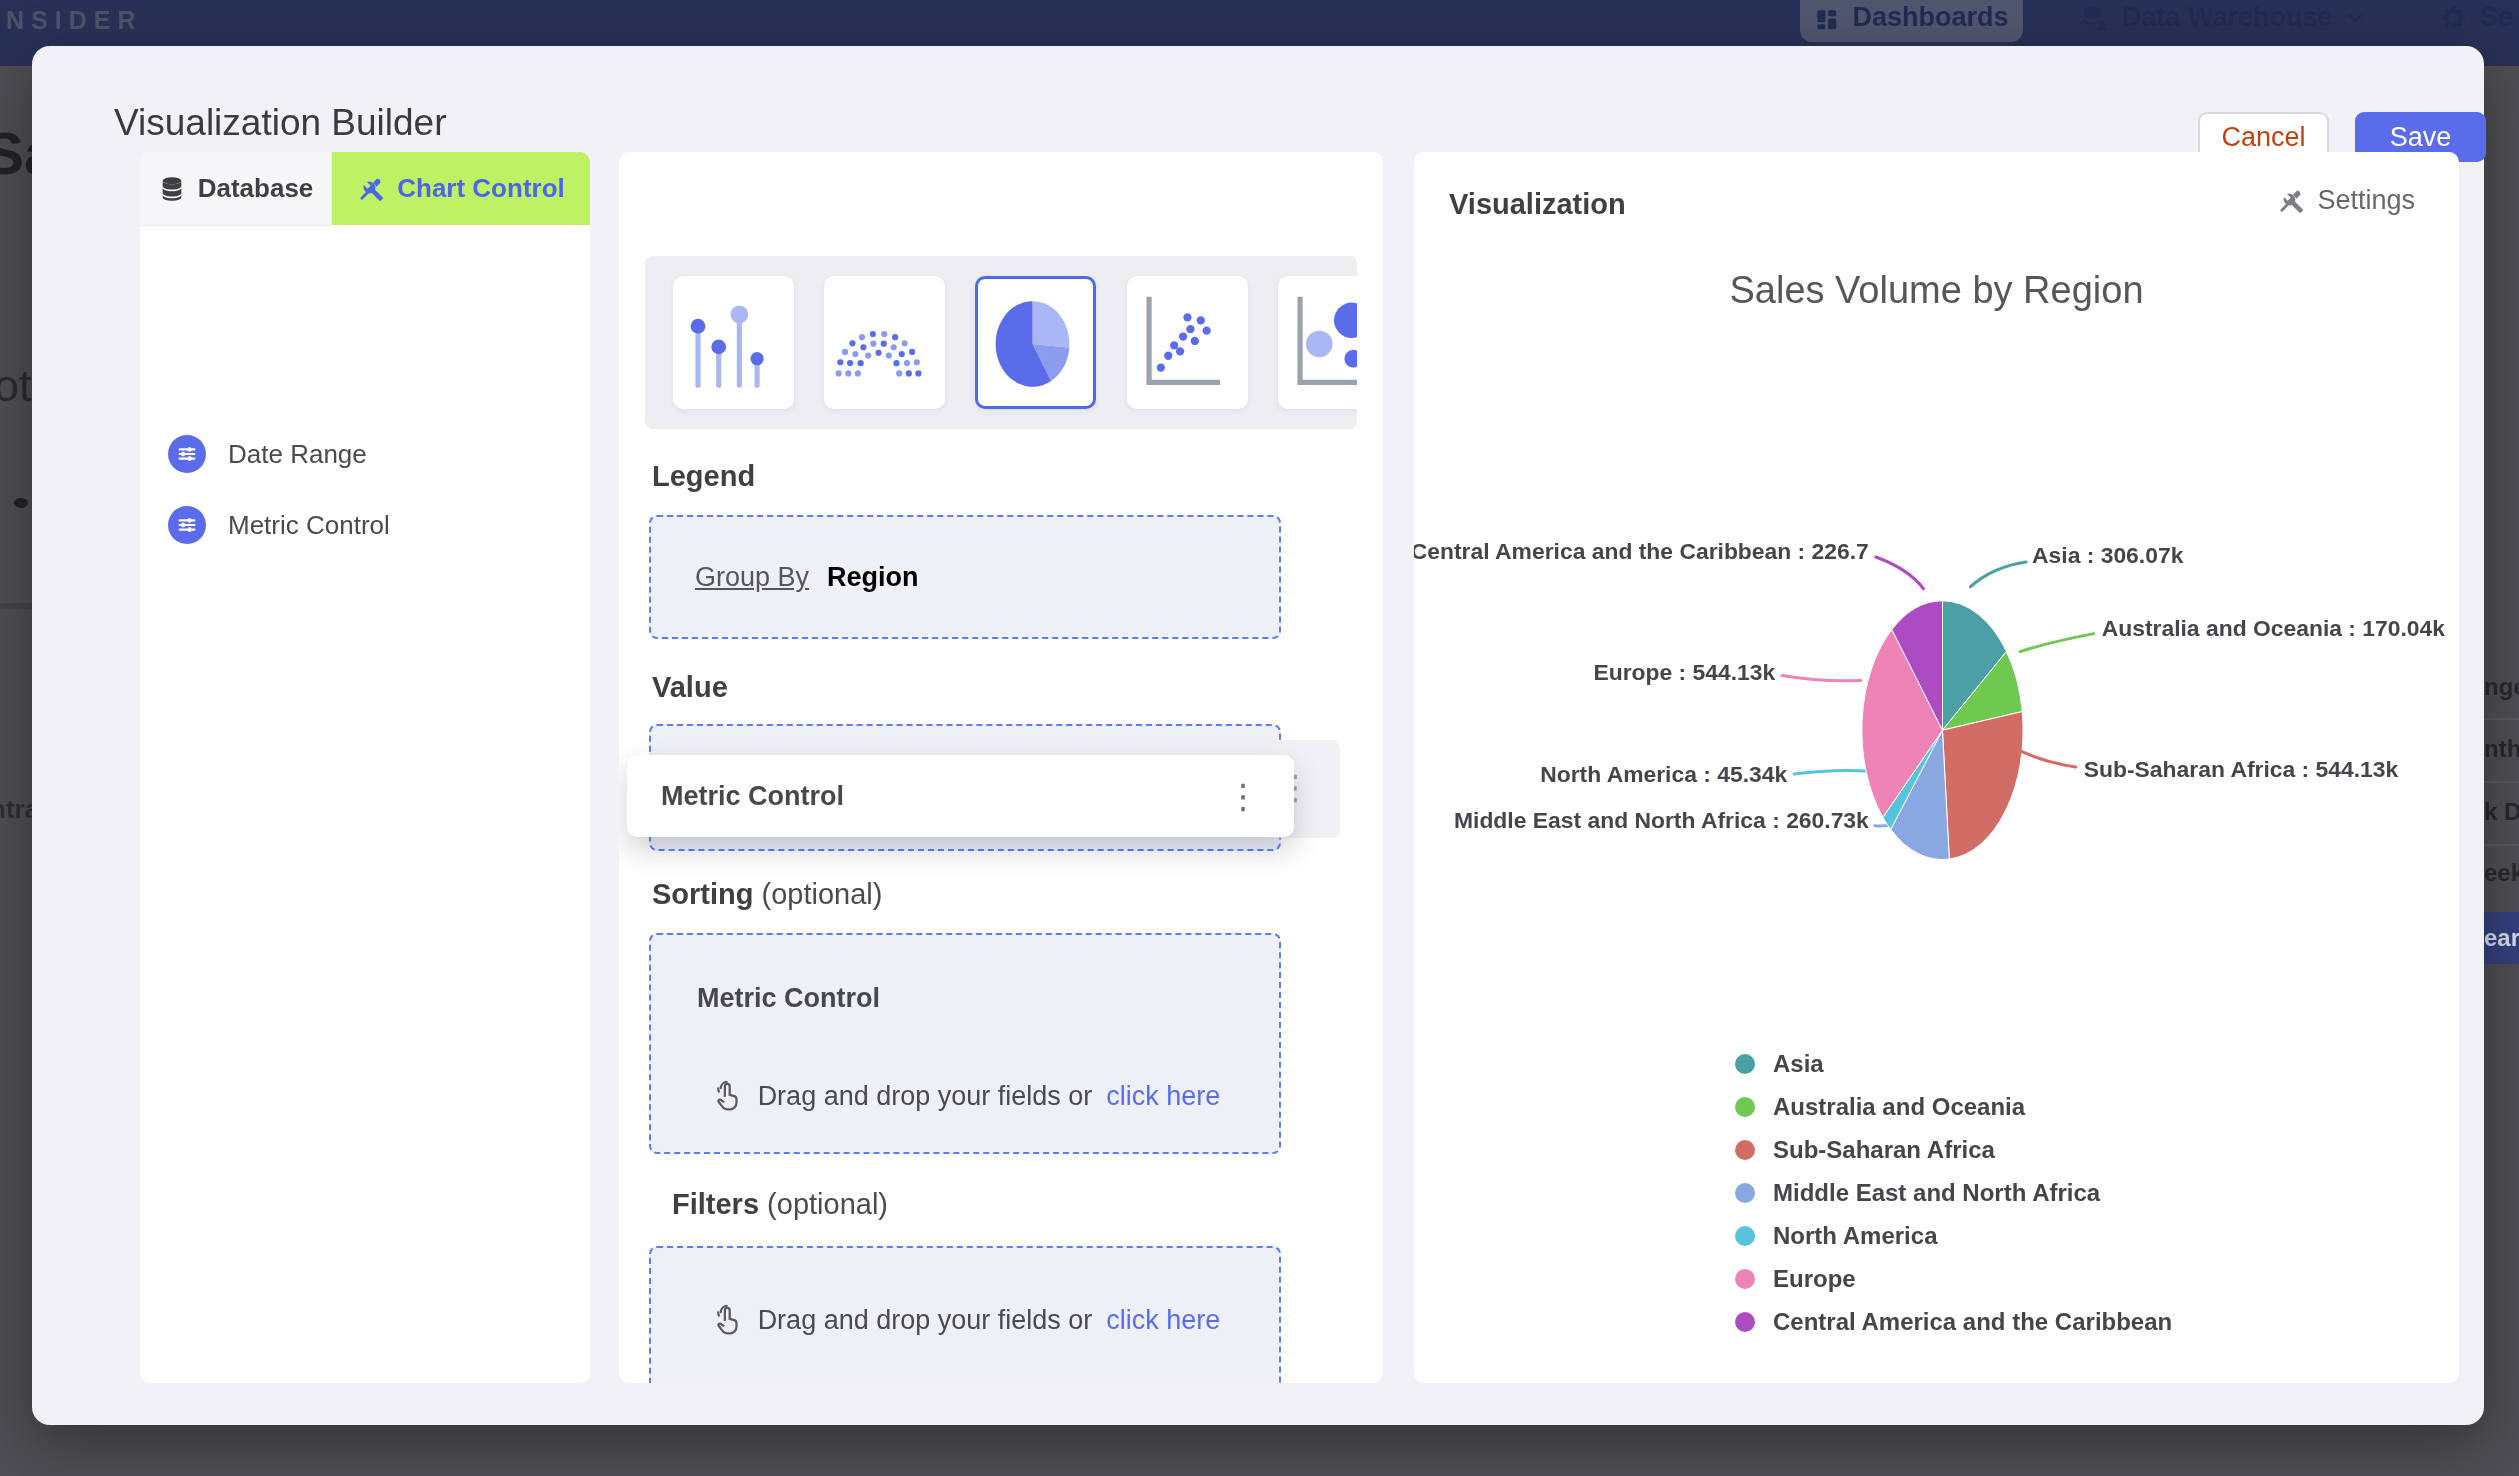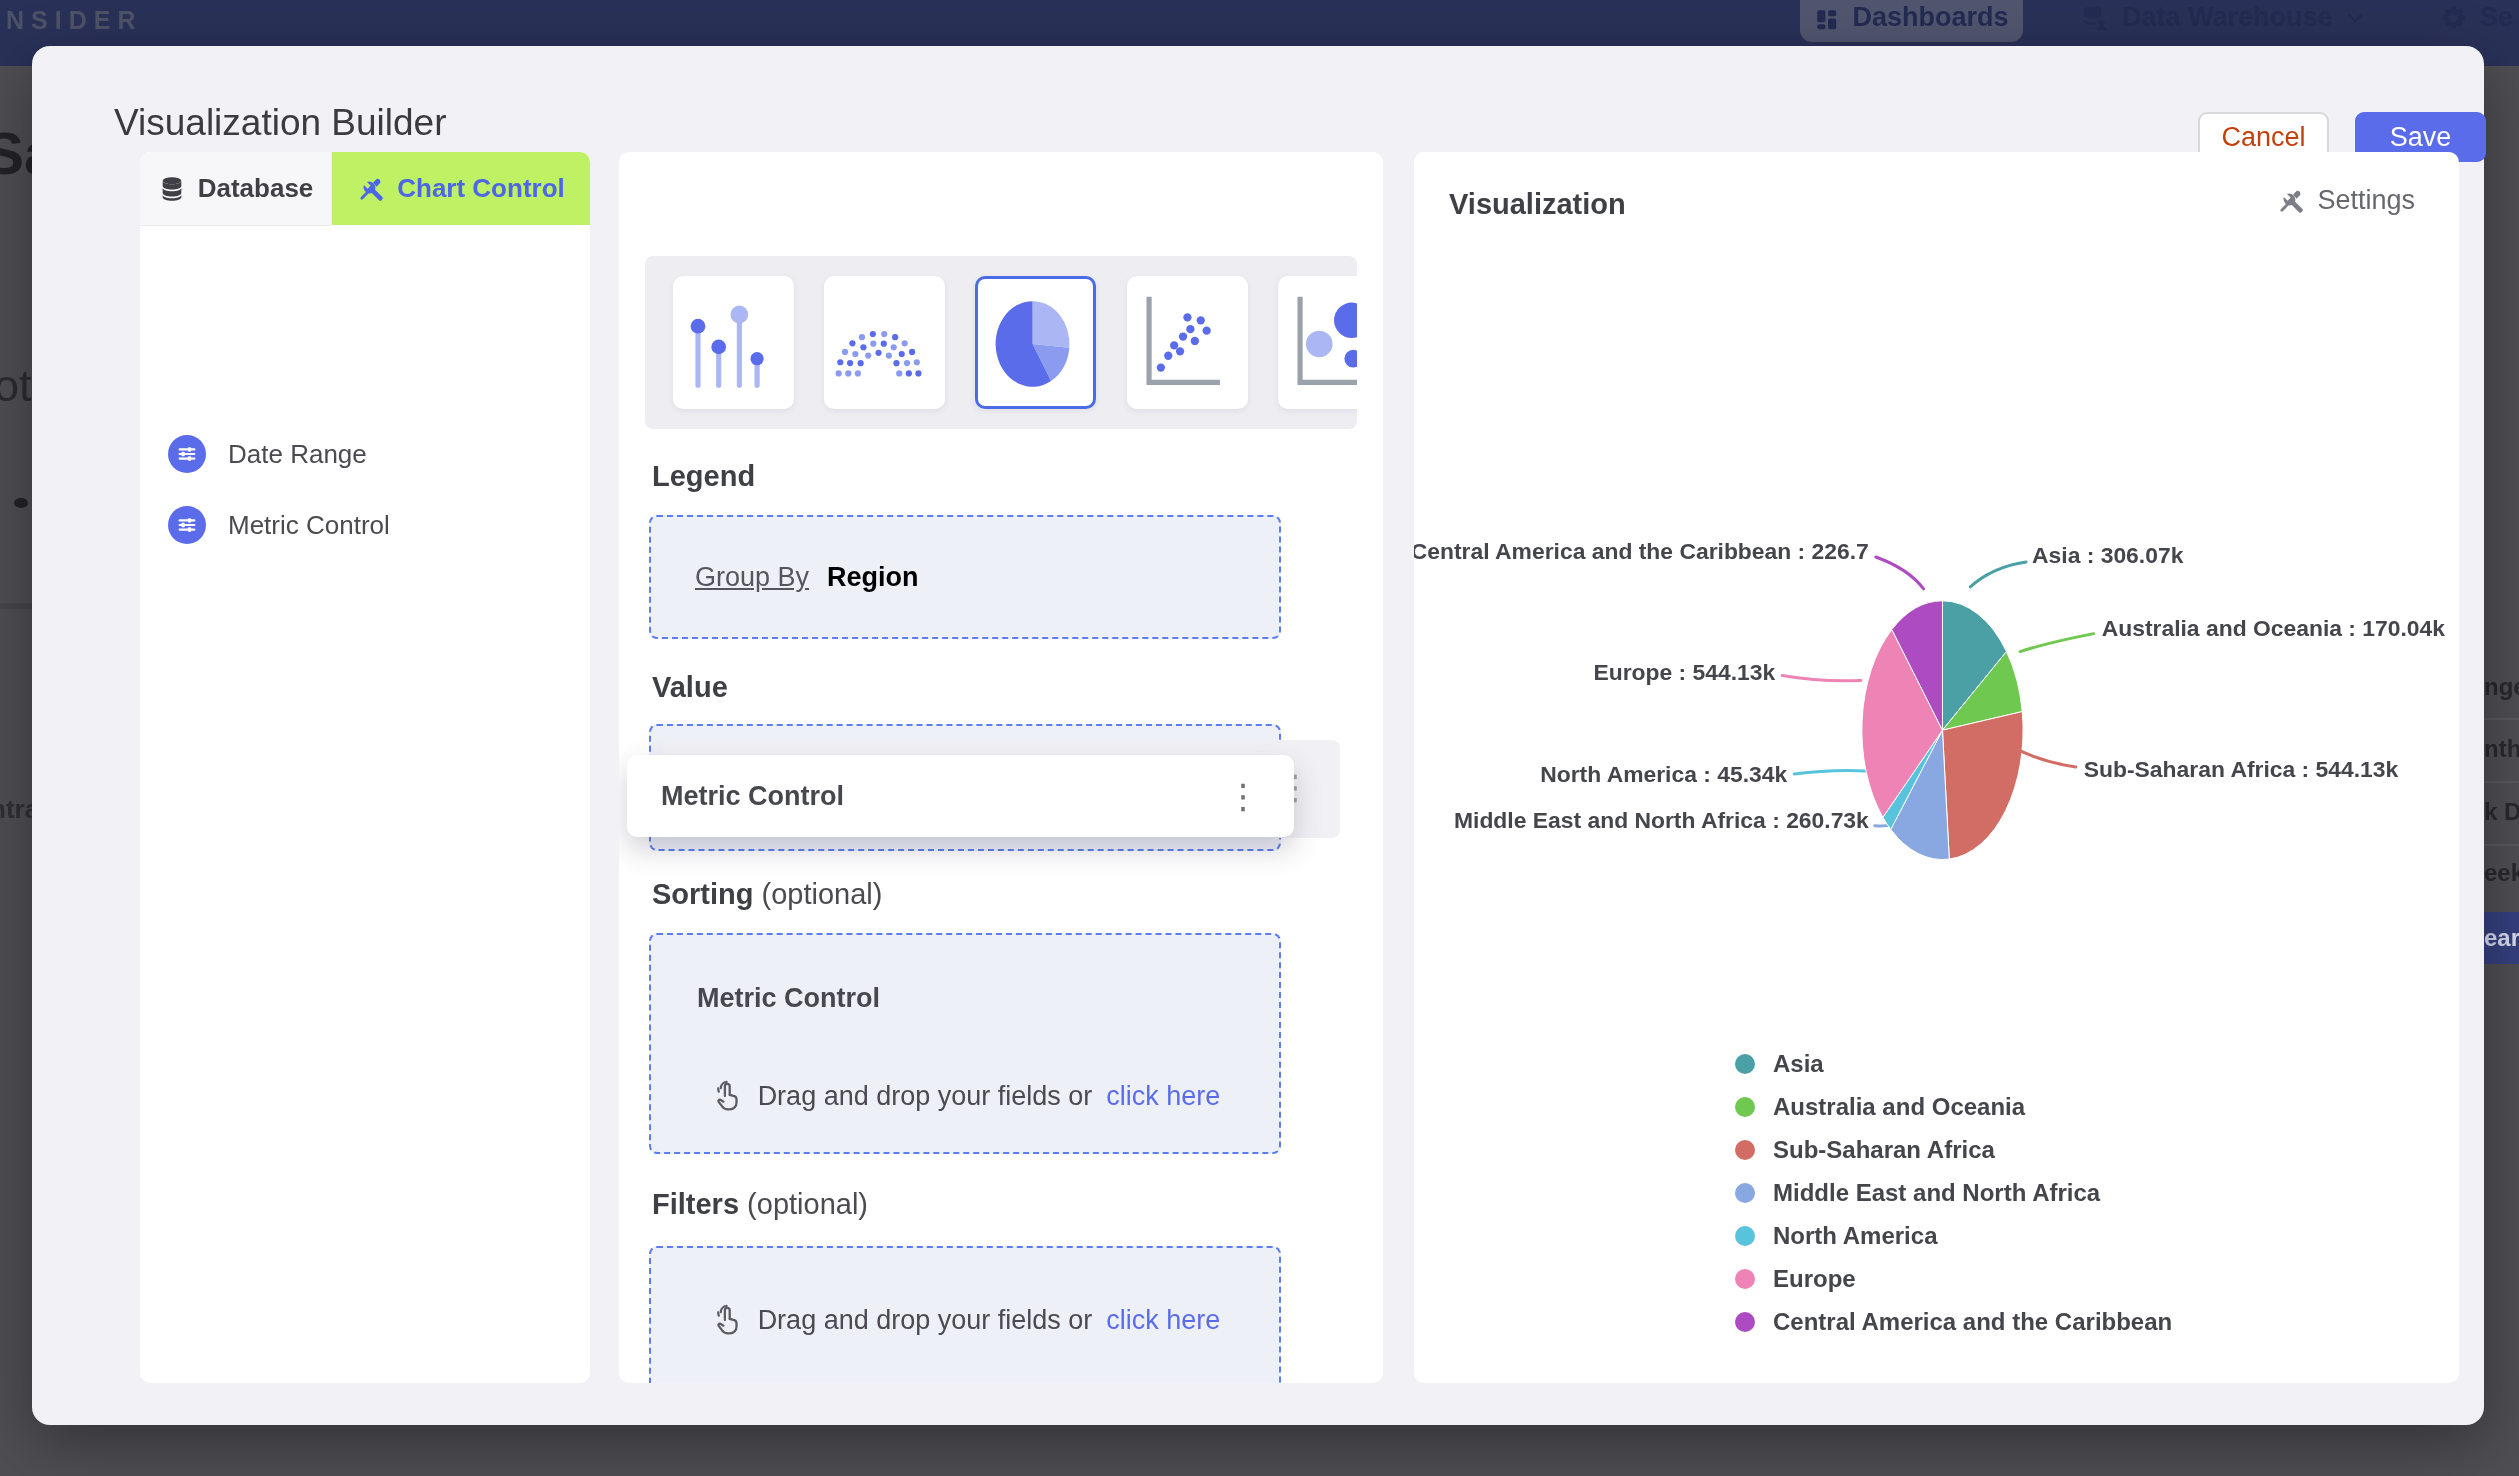--- a/index.html
+++ b/index.html
@@ -333,21 +333,21 @@
                 <path d="M13.9 11.2l3.2.9c1 .3 1.6 1.1 1.6 2.1v2.6a4.6 4.6 0 0 1-4.6 4.6h-1.6c-1.5 0-2.9-.7-3.8-1.9l-2.6-3.4c-.6-.8.4-1.9 1.3-1.4l2.1 1.3"></path>
                 <path d="M7.6 6.5a4.6 4.6 0 0 1 4.1-4.4"></path>
                 <path d="M6.2 8.9a7 7 0 0 1-.4-2.3"></path>
               </svg>
           </span>
           <span>Drag and drop your fields or</span>
           <span class="drop-link">click here</span>
         </div>
       </div>
 
-      <div class="section-h" style="top:1036px;">
+      <div class="section-h" style="top:1036px;margin-left:20px;">
         <span>Filters</span> <span class="opt">(optional)</span>
       </div>
       <div class="dashed-box" id="filters-box">
         <div class="drop-hint" style="top:55px;">
           <span style="display:flex;">
             <svg width="34" height="34" viewBox="0 0 24 24" fill="none" stroke="#5a5c62" stroke-width="1.6" stroke-linecap="round">
                 <path d="M10.5 12V5.2a1.7 1.7 0 0 1 3.4 0V11"></path>
                 <path d="M13.9 11.2l3.2.9c1 .3 1.6 1.1 1.6 2.1v2.6a4.6 4.6 0 0 1-4.6 4.6h-1.6c-1.5 0-2.9-.7-3.8-1.9l-2.6-3.4c-.6-.8.4-1.9 1.3-1.4l2.1 1.3"></path>
                 <path d="M7.6 6.5a4.6 4.6 0 0 1 4.1-4.4"></path>
                 <path d="M6.2 8.9a7 7 0 0 1-.4-2.3"></path>
@@ -366,20 +366,21 @@
           <svg width="28" height="28" viewBox="0 0 24 24">
               <g fill="#7c7e85">
                 <path d="M21.7 18.9l-6.2-6.2a5.5 5.5 0 0 0-7-6.8l3.2 3.2-2.6 2.6L5.9 8.5a5.5 5.5 0 0 0 6.8 7l6.2 6.2a1.3 1.3 0 0 0 1.9 0l.9-.9a1.3 1.3 0 0 0 0-1.9z"></path>
                 <path d="M3.3 19l5.2-5.2 1.7 1.7L5 20.7a1.2 1.2 0 0 1-1.7-1.7z"></path>
                 <path d="M13.8 6.5l3.5-3.5 2.4 1 .4 2.6-3.4 3.4z"></path>
               </g>
             </svg>
         </span>
         <span>Settings</span>
       </div>
+      <div id="chart-title">Sales Volume by Region</div>
       <svg id="pie-svg" viewBox="0 0 1050 1237">
           <path d="M531 581 L531 451 A81 130 0 0 1 595.2959837107546 501.9329399613705 Z" fill="#4AA0A5" stroke="#ffffff" stroke-width="1" vector-effect="non-scaling-stroke"></path>
           <path d="M615 412 Q581 417 559 437" fill="none" stroke="#4AA0A5" stroke-width="3" stroke-linecap="round"></path>
           <text x="621" y="407" text-anchor="start" dominant-baseline="middle" font-size="23" font-weight="bold" fill="#44464c">Asia : 306.07k</text>
           <path d="M531 581 L595.2959837107546 501.9329399613705 A81 130 0 0 1 611.1574962599241 562.2987985724264 Z" fill="#6FC850" stroke="#ffffff" stroke-width="1" vector-effect="non-scaling-stroke"></path>
           <path d="M683 484 Q637 493 609 502" fill="none" stroke="#6FC850" stroke-width="3" stroke-linecap="round"></path>
           <text x="691" y="480" text-anchor="start" dominant-baseline="middle" font-size="23" font-weight="bold" fill="#44464c">Australia and Oceania : 170.04k</text>
           <path d="M531 581 L611.1574962599241 562.2987985724264 A81 130 0 0 1 537.8704562266379 710.531512807618 Z" fill="#D26D66" stroke="#ffffff" stroke-width="1" vector-effect="non-scaling-stroke"></path>
           <path d="M665 618 Q629 613 595 595" fill="none" stroke="#D26D66" stroke-width="3" stroke-linecap="round"></path>
           <text x="673" y="622" text-anchor="start" dominant-baseline="middle" font-size="23" font-weight="bold" fill="#44464c">Sub-Saharan Africa : 544.13k</text>

